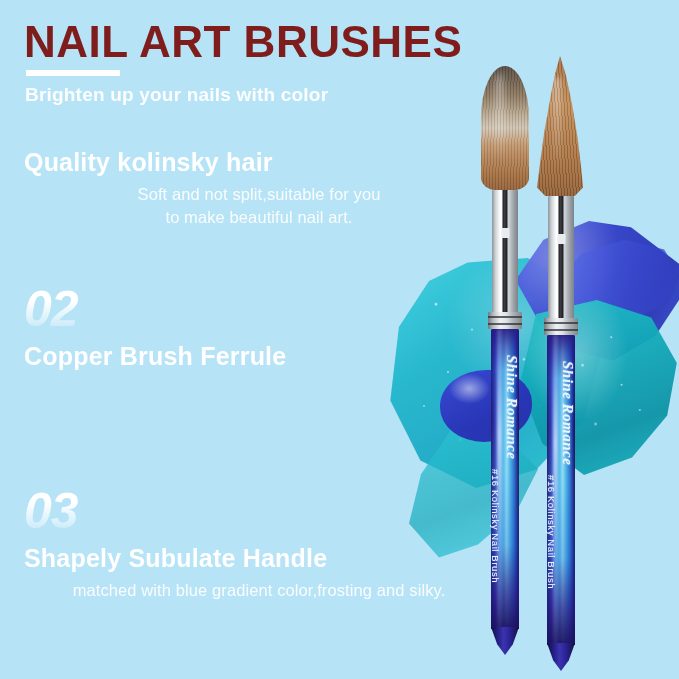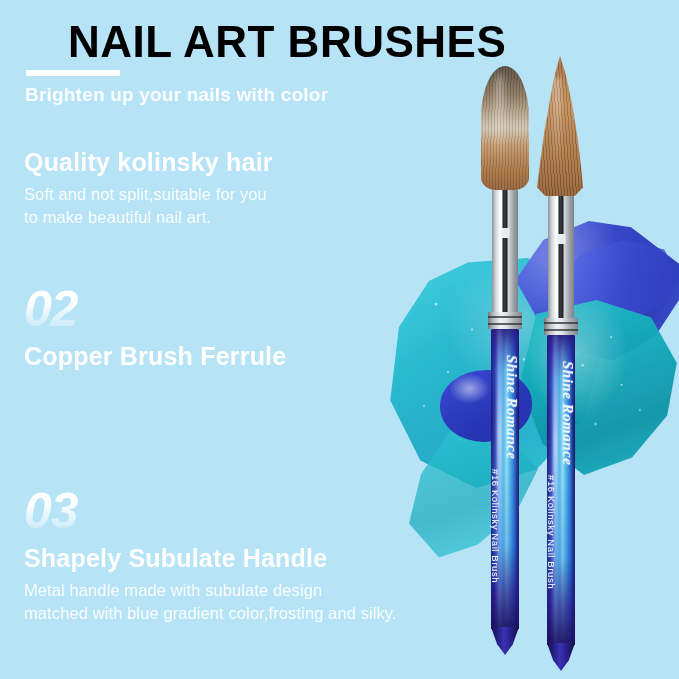--- a/index.html
+++ b/index.html
@@ -17,24 +17,23 @@
     width:679px; height:679px;
     background:#b6e3f6;
     overflow:hidden;
   }
 
   
   .copy { position:absolute; left:24px; top:0; width:470px; z-index:40; }
 
   .title {
     position:absolute; left:0; top:20px;
-    font-size:44px; font-weight:bold; color:#000000;
+    font-size:44px; font-weight:bold; color:#7f1d1d;
     letter-spacing:0.5px; white-space:nowrap;
     line-height:1.0;
-    margin-left:44px;
   }
   .title-rule {
     position:absolute; left:2px; top:70px;
     width:94px; height:6px; background:#ffffff;
   }
   .subtitle {
     position:absolute; left:1px; top:84px;
     font-size:19px; color:#ffffff; font-weight:bold;
     letter-spacing:0.2px; white-space:nowrap;
     opacity:.95;
@@ -56,20 +55,21 @@
   }
   .feat-title {
     font-size:25px; font-weight:bold; color:#ffffff;
     margin-top:8px; letter-spacing:0.2px; white-space:nowrap;
     line-height:1.15;
   }
   .feat-desc {
     font-size:16.5px; color:#ffffff; opacity:.92;
     margin-top:6px; line-height:1.42; letter-spacing:0.1px;
     white-space:nowrap;
+    text-align:center;
   }
   .feat-desc span { display:block; }
 
   
   .swatch-layer { position:absolute; inset:0; z-index:10; }
 
   .blob { position:absolute; }
 
   
   .blob-royal {
@@ -363,20 +363,19 @@
       <div class="num">02</div>
       <div class="feat-title">Copper Brush Ferrule</div>
       <div class="feat-desc">
       </div>
     </div>
 
     <div class="feature feature-03">
       <div class="num">03</div>
       <div class="feat-title">Shapely Subulate Handle</div>
       <div class="feat-desc">
-        <span>Metal handle made with subulate design</span>
         <span>matched with blue gradient color,frosting and silky.</span>
       </div>
     </div>
 
   </div>
 
 </div>
 
 </body></html>

